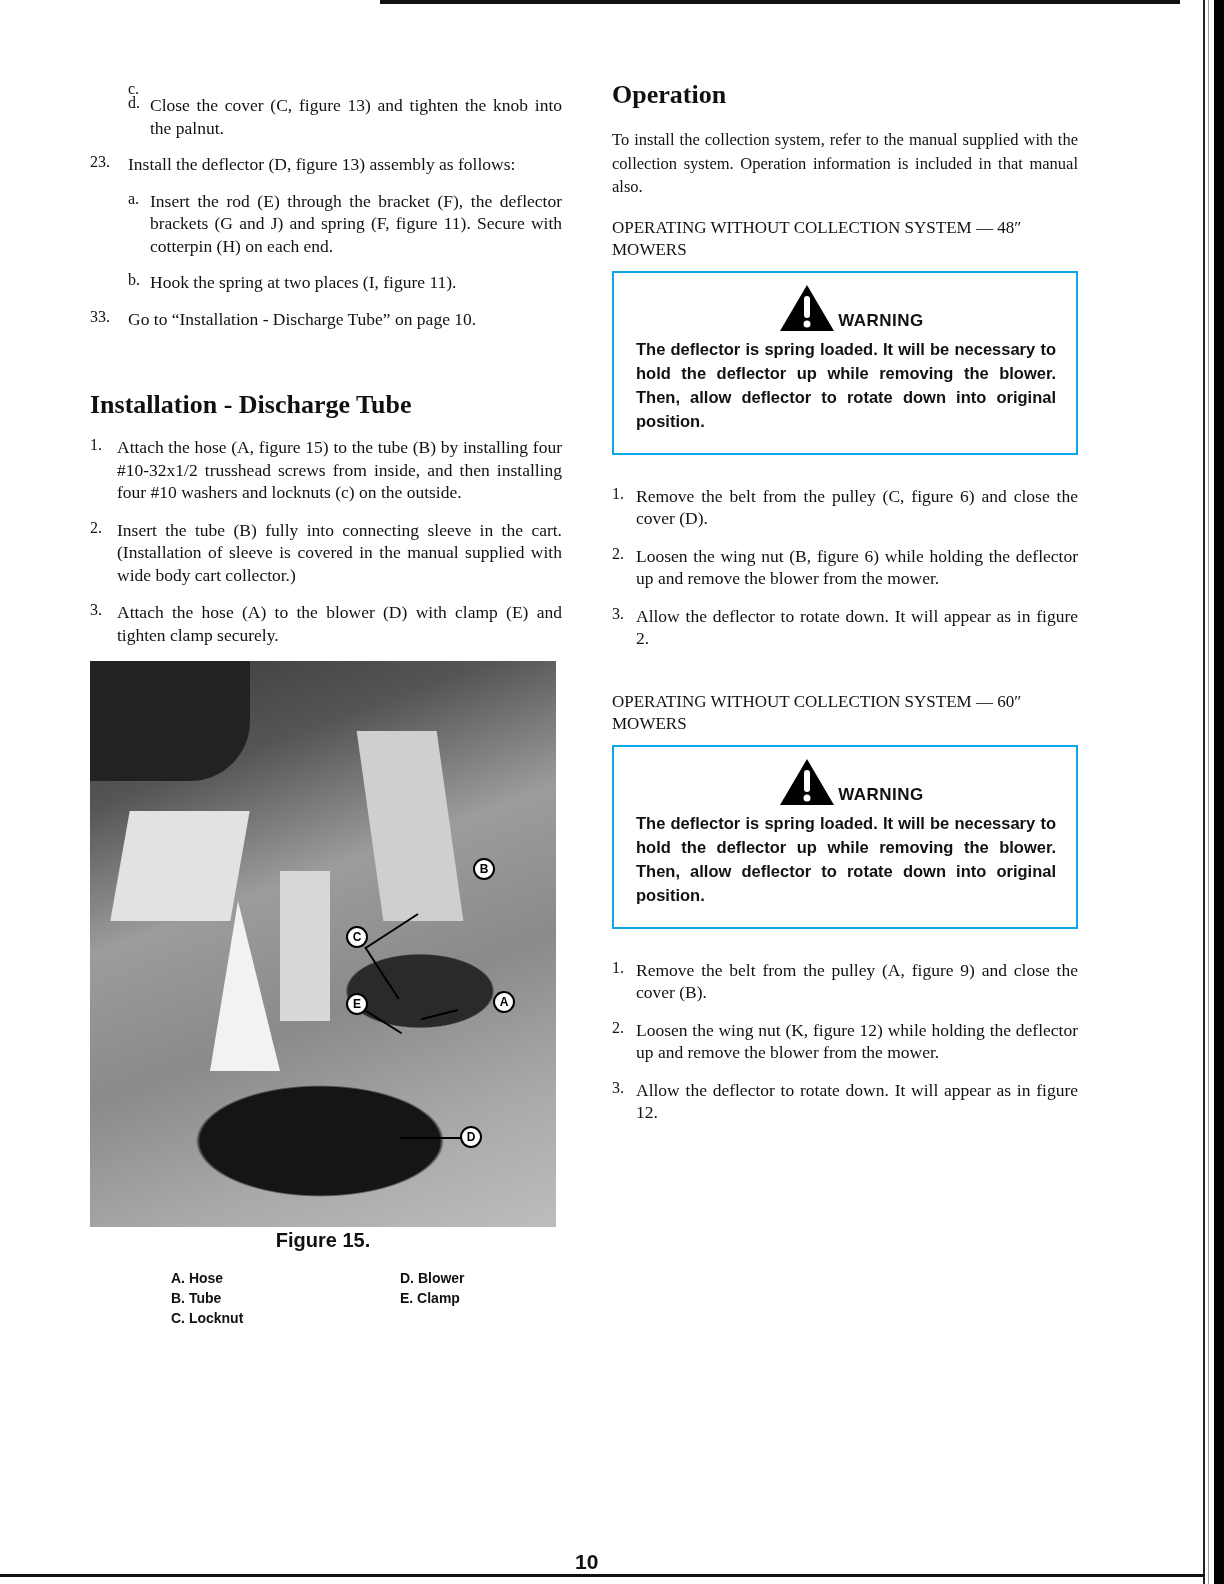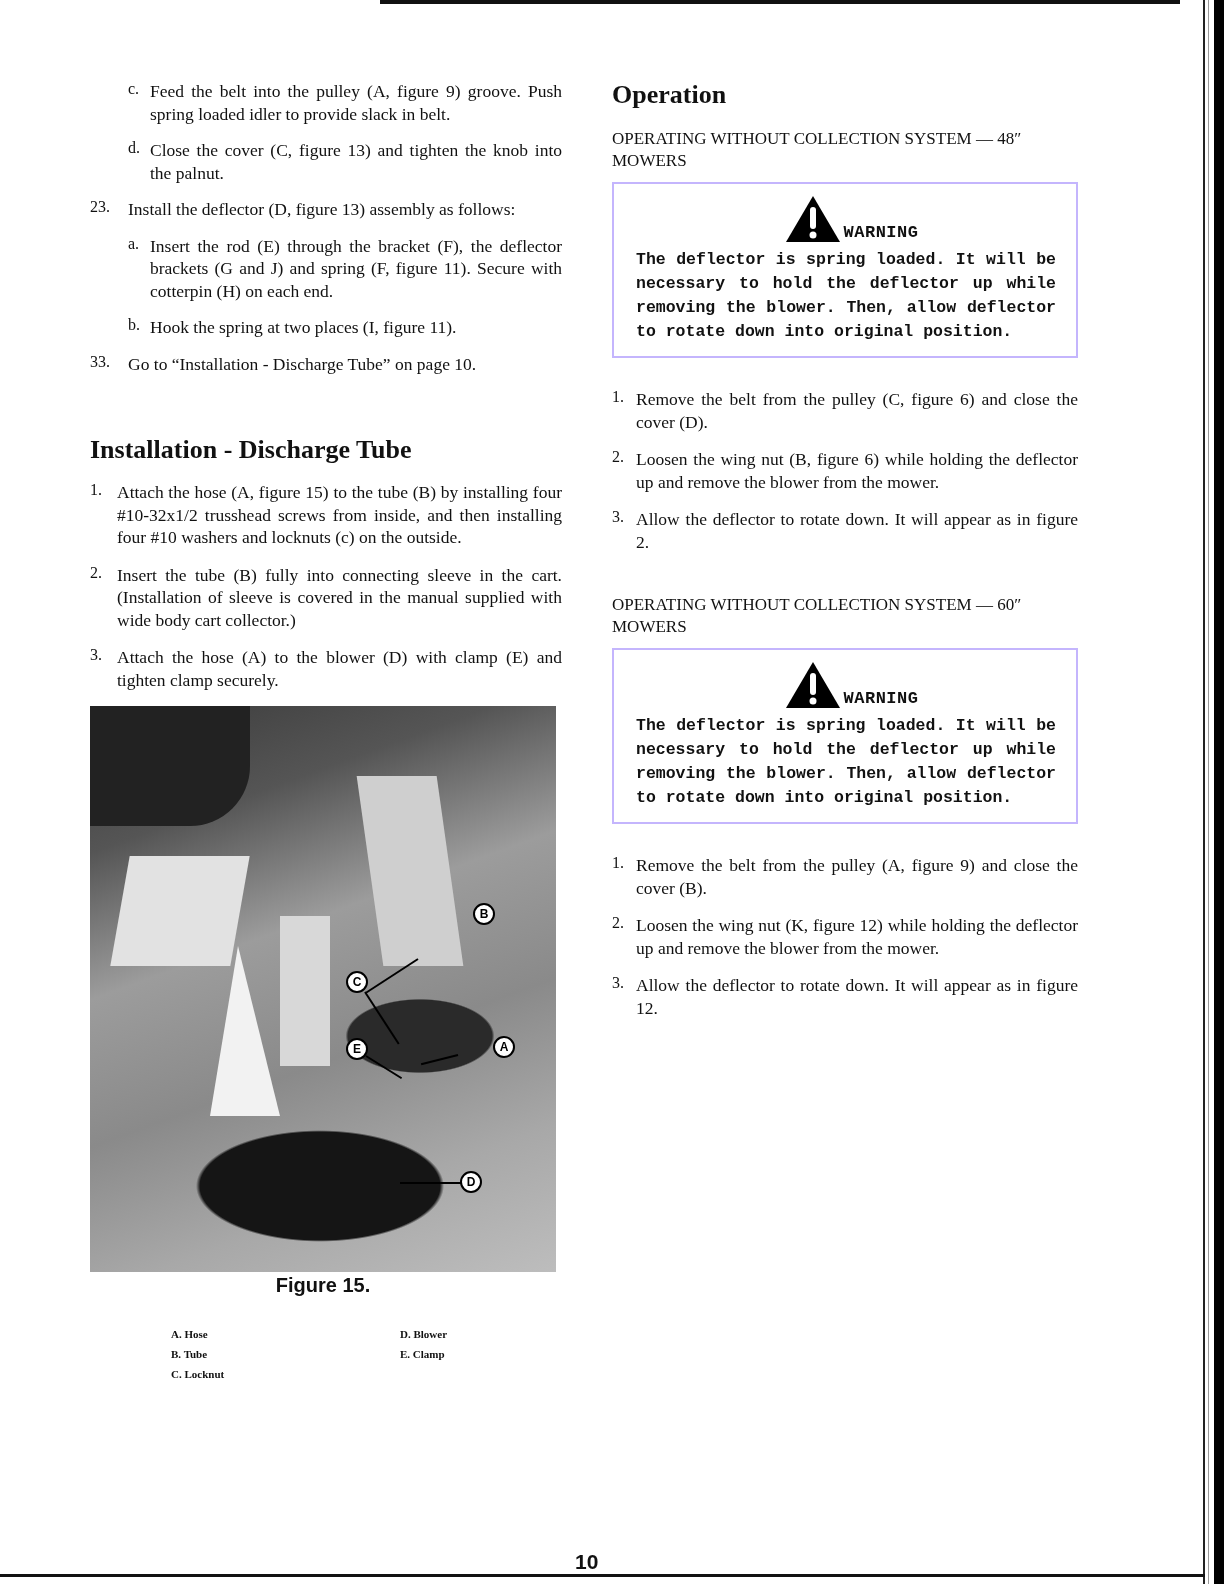--- a/index.html
+++ b/index.html
@@ -47,35 +47,35 @@
     font-family: "Liberation Sans", sans-serif; font-weight: bold; font-size: 12px;
     text-align: center; line-height: 18px; color: #000;
   }
   .arrow { position: absolute; height: 2px; background: #000; transform-origin: 0 50%; }
 
   .fig-caption {
     font-family: "Liberation Sans", "DejaVu Sans", sans-serif; font-weight: bold;
     font-size: 20px; text-align: center; margin-top: 2px; width: 466px;
   }
   .legend {
-    font-family: Liberation Serif, serif; font-weight: bold; font-size: 11px;
-    position: relative; height: 70px; margin-top: 27px;
+    font-family: Liberation Sans, sans-serif; font-weight: bold; font-size: 14px;
+    position: relative; height: 70px; margin-top: 16px;
   }
   .legend .l { position: absolute; left: 81px; top: 0; }
   .legend .r { position: absolute; left: 310px; top: 0; }
   .legend div.item { line-height: 20px; }
 
   .op-intro { margin-top: 18px; font-size: 16.5px; line-height: 23.5px; }
   .op-head {
     font-weight: normal; font-size: 17px; line-height: 22px; margin-top: 18px;
     text-transform: uppercase; text-align: left;
   }
   .warn-box {
-    border: 2px solid #c4b5fd; margin-top: 10px; padding: 10px 20px 12px 22px;
-    font-family: Liberation Mono, monospace;
+    border: 2px solid #0ea5e9; margin-top: 10px; padding: 10px 20px 20px 22px;
+    font-family: Liberation Sans, sans-serif;
   }
   .warn-title { display: flex; align-items: flex-end; justify-content: center; gap: 2px; margin-bottom: 4px; padding-left: 10px; }
   .warn-title svg { width: 58px; height: 50px; }
   .warn-title span { font-size: 17px; font-weight: bold; letter-spacing: 0.5px; margin-bottom: 2px; }
   .warn-text { font-weight: bold; font-size: 16.5px; line-height: 24px; text-align: justify; }
 
   .op-steps { margin-top: 30px; }
   .op-steps .step { padding-left: 24px; margin-bottom: 15px; }
   .op-gap { height: 22px; }
 
@@ -89,21 +89,20 @@
 
 <div class="top-rule"></div>
 <div class="right-edge"></div>
 <div class="right-edge2"></div>
 <div class="right-bar"></div>
 <div class="bottom-rule"></div>
 
 <div class="col left-col">
   <div class="sub">
     <span class="mark">c.</span>
-    <p>Feed the belt into the pulley (A, figure 9) groove. Push spring loaded idler to provide slack in belt.</p>
   </div>
   <div class="sub">
     <span class="mark">d.</span>
     <p>Close the cover (C, figure 13) and tighten the knob into the palnut.</p>
   </div>
   <div class="num">
     <span class="mark">23.</span>
     <p>Install the deflector (D, figure 13) assembly as follows:</p>
   </div>
   <div class="sub">
@@ -166,20 +165,21 @@
     </div>
     <div class="r">
       <div class="item">D. Blower</div>
       <div class="item">E. Clamp</div>
     </div>
   </div>
 </div>
 
 <div class="col right-col">
   <h2>Operation</h2>
+  <p class="op-intro">To install the collection system, refer to the manual supplied with the collection system. Operation information is included in that manual also.</p>
 
   <div class="op-head">OPERATING WITHOUT COLLECTION SYSTEM — 48″ MOWERS</div>
   <div class="warn-box">
     <div class="warn-title">
       <svg viewBox="0 0 58 50">
         <polygon points="29,2 56,48 2,48" fill="#000"></polygon>
         <rect x="26" y="13" width="6" height="22" rx="3" fill="#fff"></rect>
         <circle cx="29" cy="41" r="3.5" fill="#fff"></circle>
       </svg>
       <span>WARNING</span>

